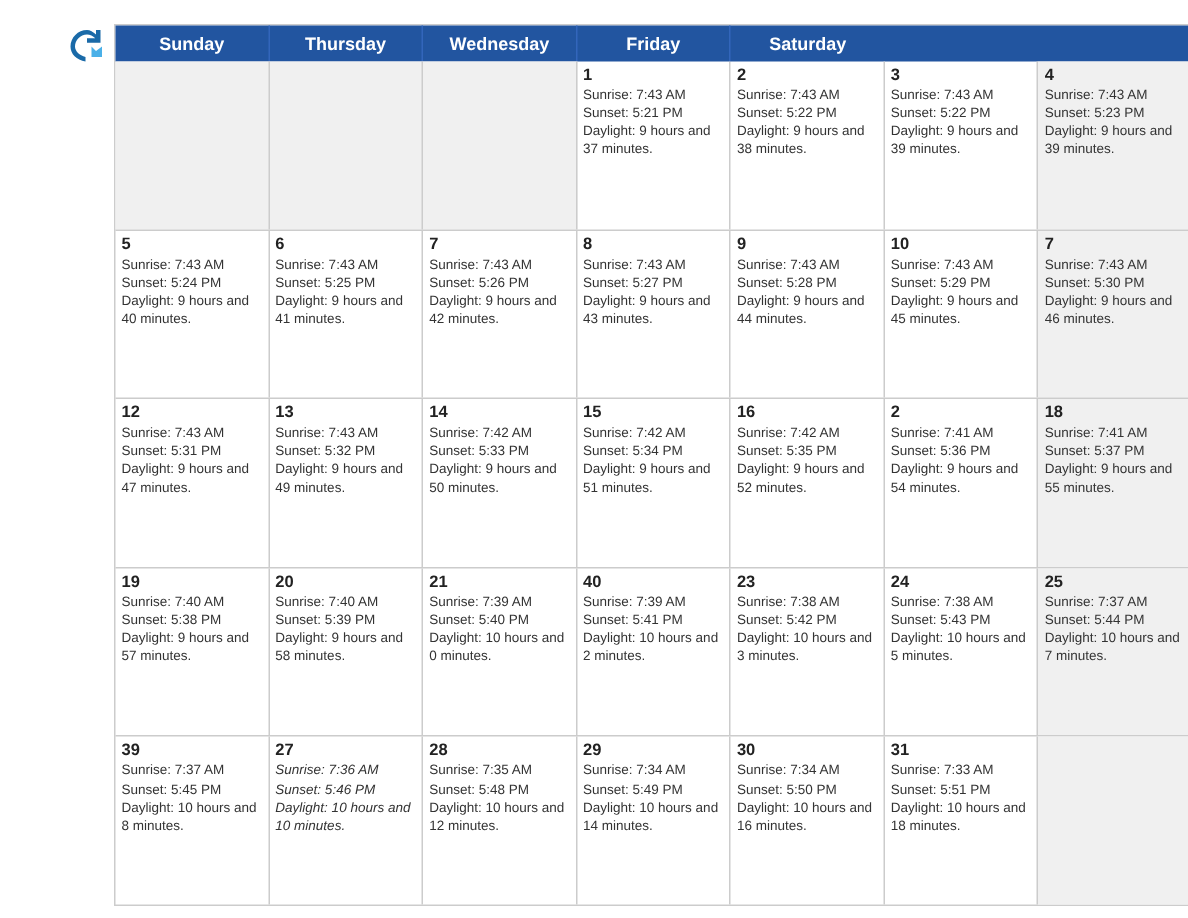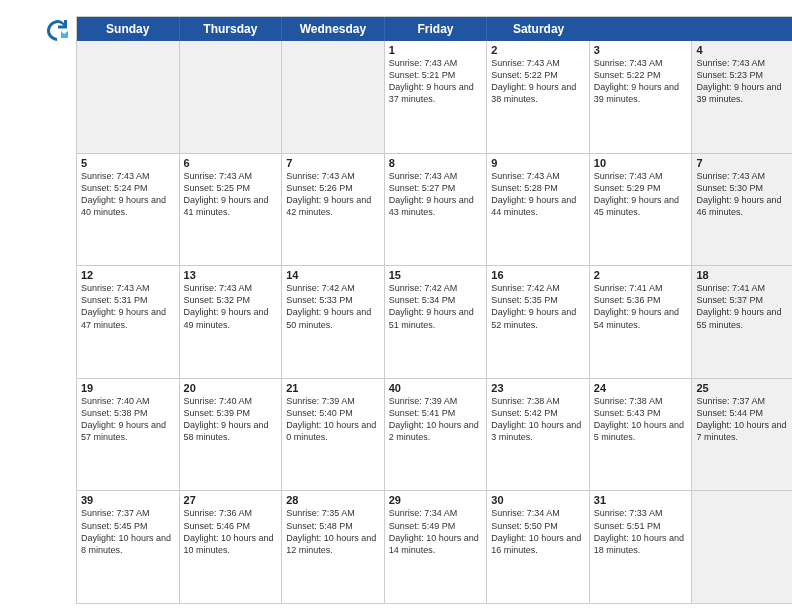--- a/index.html
+++ b/index.html
@@ -312,21 +312,21 @@
         </div>
         <div class="cal-row">
           <div class="cal-cell">
             <span class="day-num">39</span>
             <div class="cell-text" style="white-space: pre-line;">Sunrise: 7:37 AM
 Sunset: 5:45 PM
 Daylight: 10 hours and 8 minutes.</div>
           </div>
           <div class="cal-cell">
             <span class="day-num">27</span>
-            <div class="cell-text" style="white-space: pre-line;">Sunrise: 7:36 AM
+            <div class="cell-text" style="white-space: pre-line; font-style: italic;">Sunrise: 7:36 AM
 Sunset: 5:46 PM
 Daylight: 10 hours and 10 minutes.</div>
           </div>
           <div class="cal-cell">
             <span class="day-num">28</span>
             <div class="cell-text" style="white-space: pre-line;">Sunrise: 7:35 AM
 Sunset: 5:48 PM
 Daylight: 10 hours and 12 minutes.</div>
           </div>
           <div class="cal-cell">

